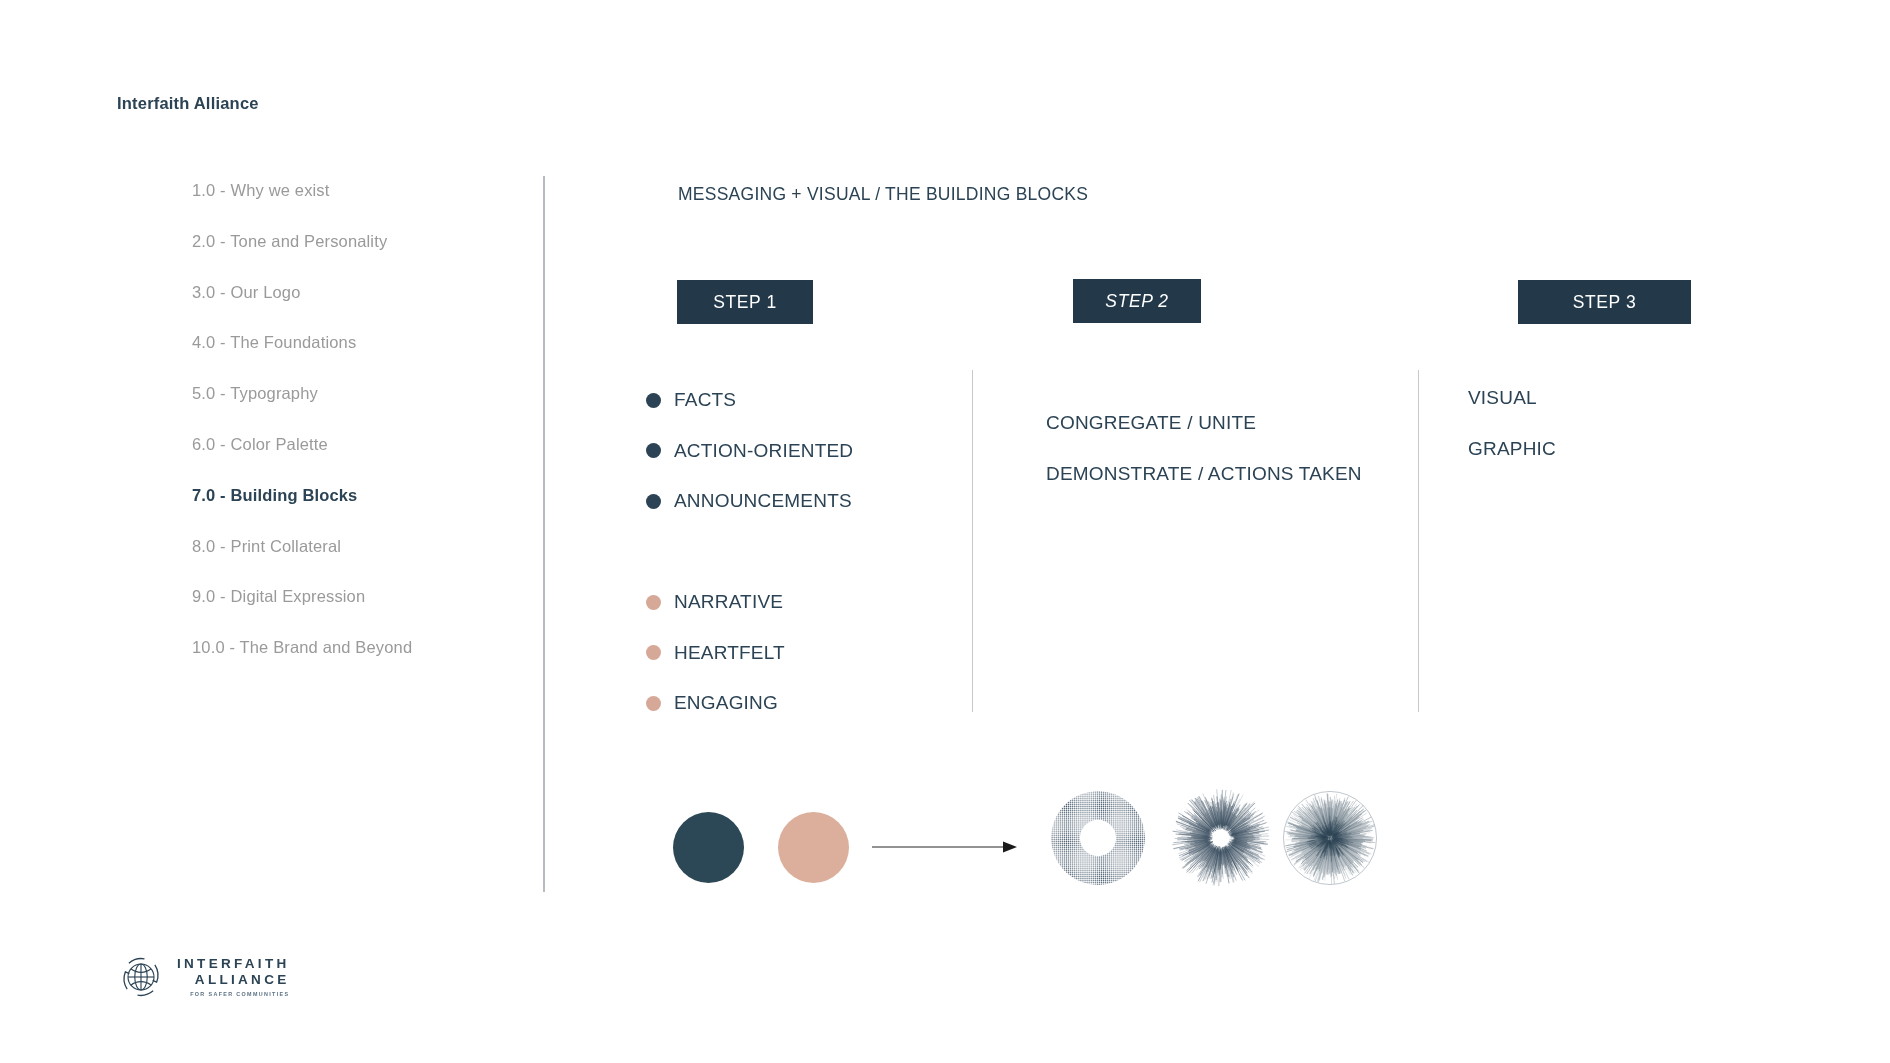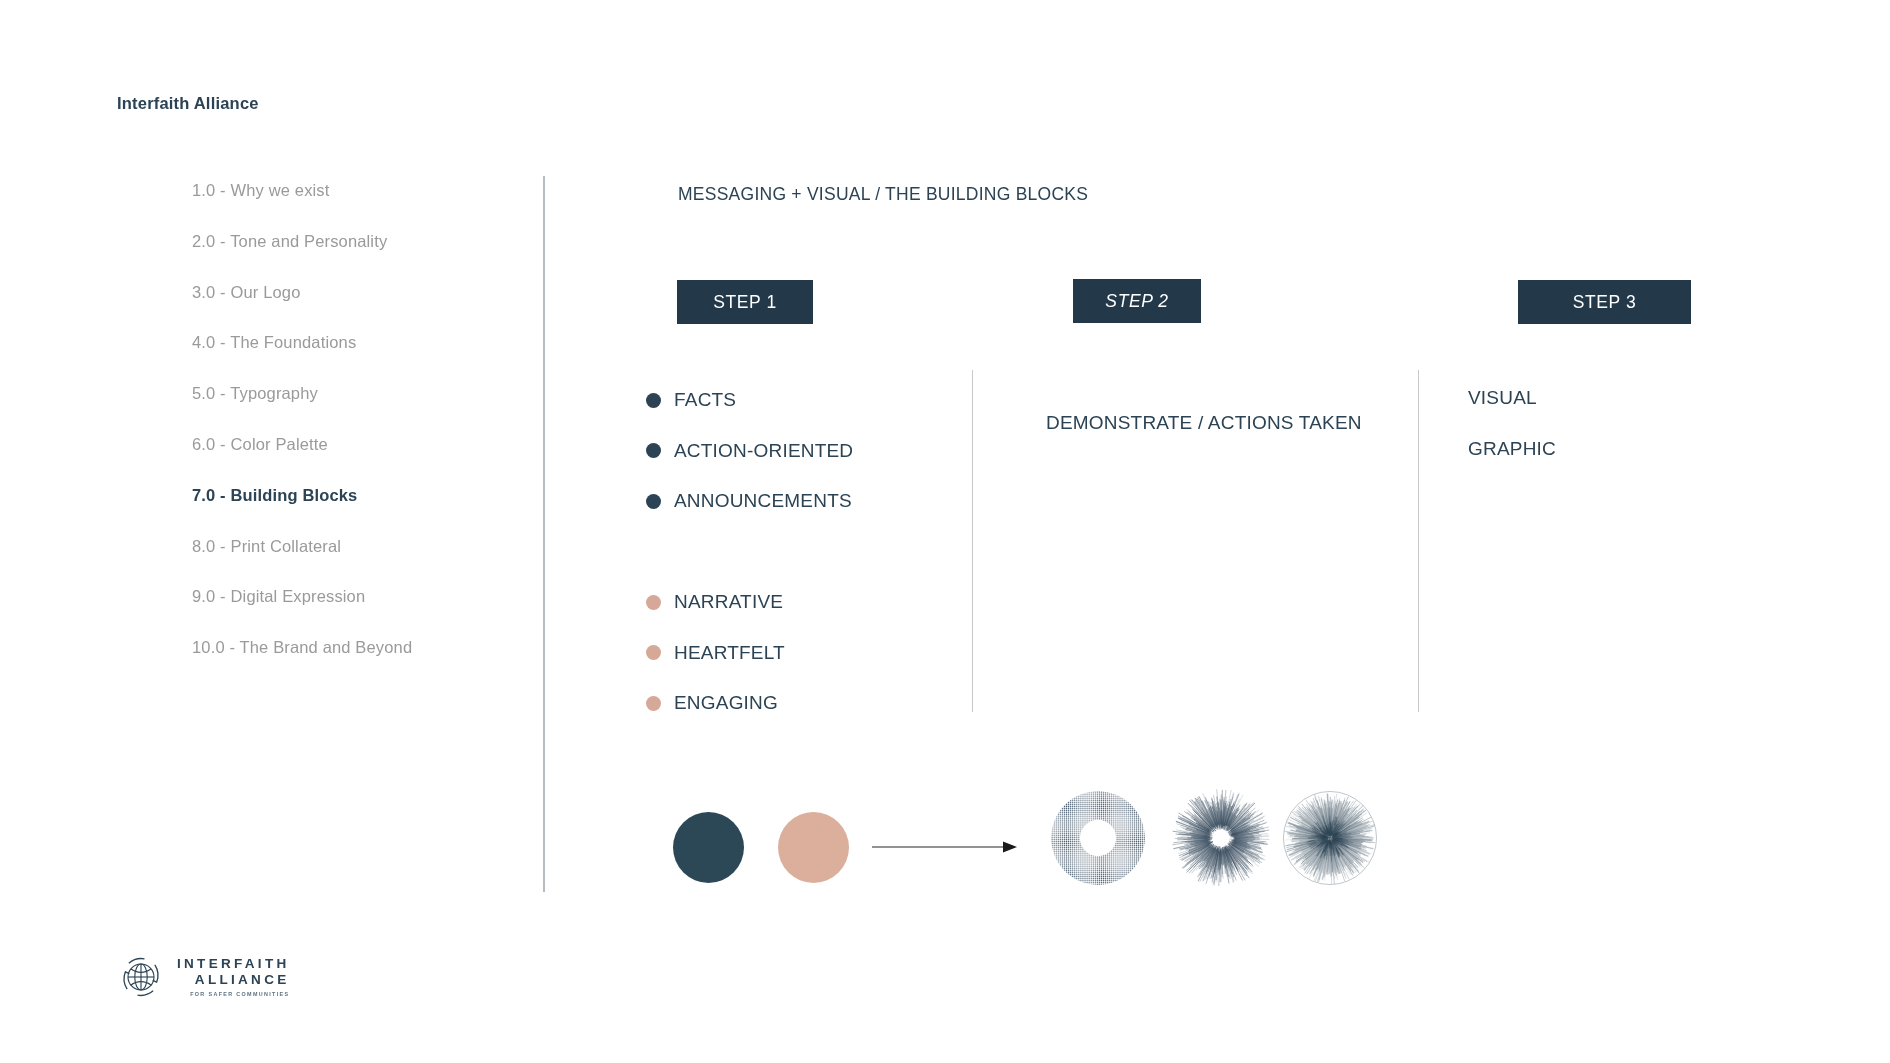--- a/index.html
+++ b/index.html
@@ -238,20 +238,21 @@
       <span class="bullet-dot rose"></span>
       <span class="bullet-label">HEARTFELT</span>
     </div>
     <div class="bullet-row">
       <span class="bullet-dot rose"></span>
       <span class="bullet-label">ENGAGING</span>
     </div>
   </div>
 
 <div id="step2-list">
+    <div class="plain-row">CONGREGATE / UNITE</div>
     <div class="plain-row">DEMONSTRATE / ACTIONS TAKEN</div>
   </div>
 <div id="step3-list">
     <div class="plain-row">VISUAL</div>
     <div class="plain-row">GRAPHIC</div>
   </div>
 
 <div id="graphics-row">
 
   <div id="circle-dark" class="solid-circle"></div>

